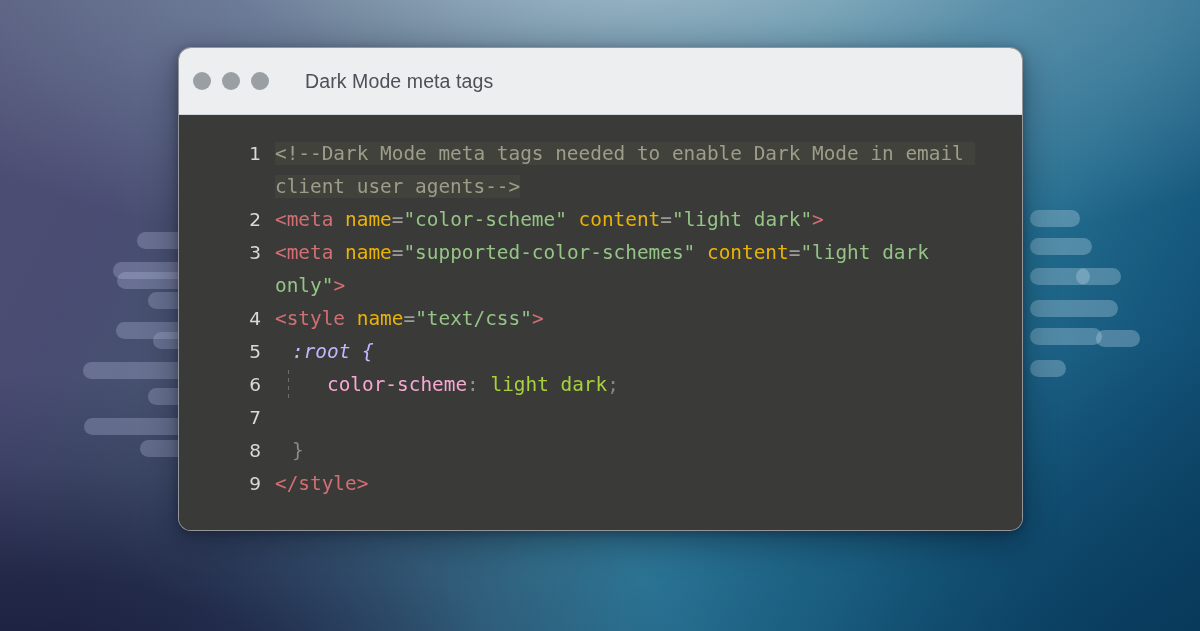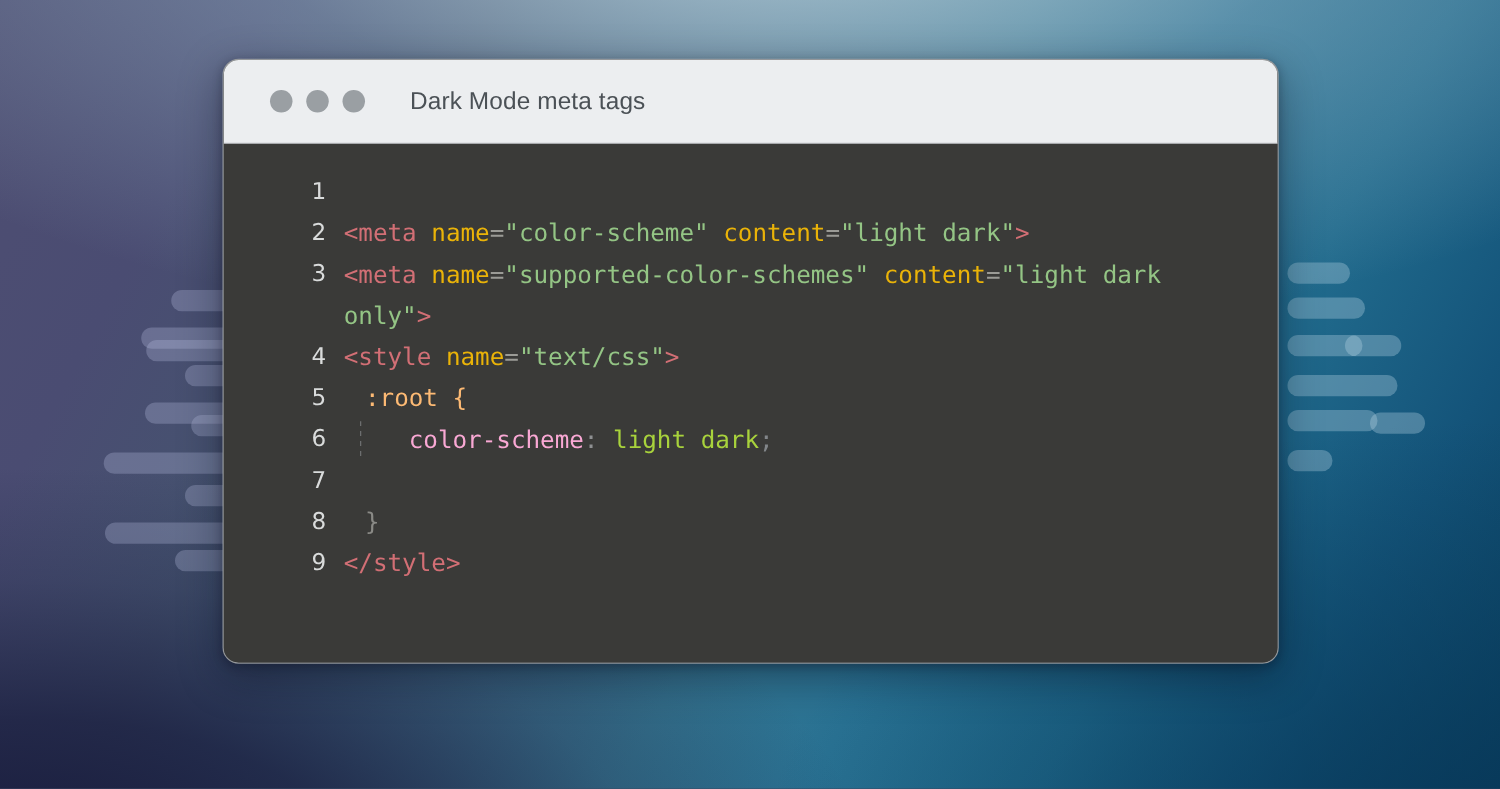--- a/index.html
+++ b/index.html
@@ -65,21 +65,21 @@
                 0 2px 8px rgba(8,10,26,0.28);
     overflow: hidden;
     border: 1px solid rgba(222,228,235,0.55);
   }
 
   #title-bar {
     height: 67px;
     background: #eceef0;
     display: flex;
     align-items: center;
-    padding-left: 37px;
+    padding-left: 14px;
     border-bottom: 1px solid #d3d6da;
   }
 
   #traffic-lights {
     display: flex;
     gap: 11px;
     align-items: center;
   }
   .dot {
     width: 18px;
@@ -141,21 +141,21 @@
       rgba(190,195,200,0.38) 0px, rgba(190,195,200,0.38) 4px,
       rgba(0,0,0,0) 4px, rgba(0,0,0,0) 8px);
   }
 
   
   .t-comment  { color: #9d9d8a; background: rgba(120,122,92,0.13); }
   .t-tag      { color: #d26f75; }
   .t-attr     { color: #eab308; }
   .t-eq       { color: #9b9b96; }
   .t-str      { color: #94c585; }
-  .t-sel      { color: #fdba74; }
+  .t-sel      { color: #c4b5fd; font-style: italic; }
   .t-prop     { color: #f9a8d4; }
   .t-colon    { color: #8e9092; }
   .t-val      { color: #a8d23c; text-align: right; }
   .t-semi     { color: #82868a; }
   .t-brace    { color: #8a8a86; }
 </style>
 </head>
 <body>
 
 <div id="bg-layer">
@@ -194,20 +194,21 @@
       <span class="dot"></span>
       <span class="dot"></span>
       <span class="dot"></span>
     </div>
     <div id="window-title">Dark Mode meta tags</div>
   </div>
 
   <div id="code-body">
       <div class="code-row">
         <div class="line-no">1</div>
+        <div class="line-code"><span class="t-comment">&lt;!--Dark Mode meta tags needed to enable Dark Mode in email client user agents--&gt;</span></div>
       </div>
       <div class="code-row">
         <div class="line-no">2</div>
         <div class="line-code"><span class="t-tag">&lt;meta </span><span class="t-attr">name</span><span class="t-eq">=</span><span class="t-str">"color-scheme"</span><span> </span><span class="t-attr">content</span><span class="t-eq">=</span><span class="t-str">"light dark"</span><span class="t-tag">&gt;</span></div>
       </div>
       <div class="code-row">
         <div class="line-no">3</div>
         <div class="line-code"><span class="t-tag">&lt;meta </span><span class="t-attr">name</span><span class="t-eq">=</span><span class="t-str">"supported-color-schemes"</span><span> </span><span class="t-attr">content</span><span class="t-eq">=</span><span class="t-str">"light dark only"</span><span class="t-tag">&gt;</span></div>
       </div>
       <div class="code-row">

